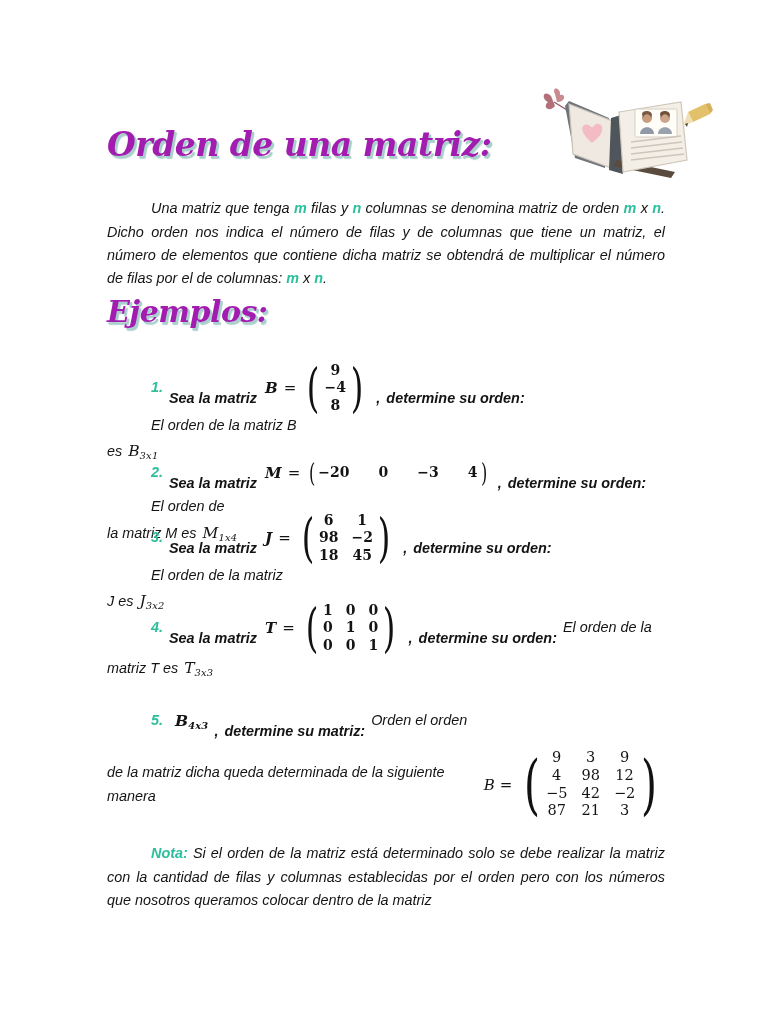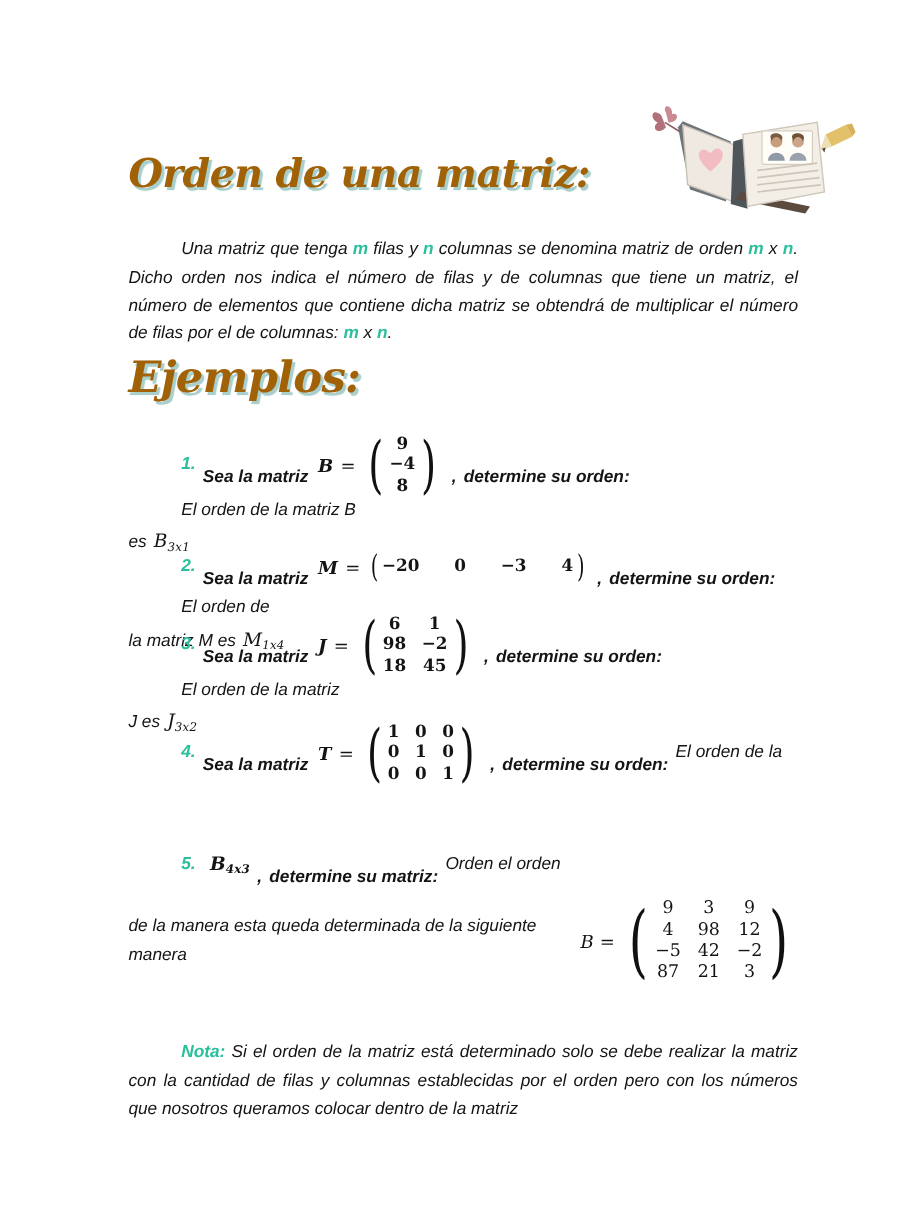--- a/index.html
+++ b/index.html
@@ -30,39 +30,39 @@
     left: 107px;
     top: 0;
     width: 558px;
   }
 
   
   .script-heading {
     font-family: "DejaVu Serif", serif;
     font-style: italic;
     font-weight: bold;
-    color: #a16207;
+    color: #a21caf;
     letter-spacing: -0.5px;
     line-height: 1;
     text-shadow:
        2px 2px 0 #a8cfcb,
        2.5px 2.5px 1px rgba(150,195,192,0.75);
     white-space: nowrap;
   }
   #title-heading {
     position: absolute;
     left: 0px;
     top: 128px;
     font-size: 33px;
   }
   #ejemplos-heading {
     position: absolute;
     left: 0px;
     top: 297px;
-    font-size: 36px;
+    font-size: 30px;
   }
 
   
   #header-illustration {
     position: absolute;
     left: 432px;
     top: 82px;
     width: 186px;
     height: 100px;
   }
@@ -76,21 +76,21 @@
     font-size: 14.4px;
     line-height: 1.62;
     text-align: justify;
     color: #141414;
   }
   .para .indent { display: inline-block; width: 44px; }
   .accent { color: #2cbf9d; font-weight: bold; }
   .accent-num { color: #2cbf9d; font-weight: bold; font-style: italic; }
 
   #intro-paragraph { top: 183px; }
-  #nota-paragraph  { top: 852px; }
+  #nota-paragraph  { top: 828px; }
 
   
   .example {
     position: absolute;
     width: 558px;
     font-family: "Liberation Sans", sans-serif;
     font-style: italic;
     font-size: 14.4px;
     line-height: 1.62;
     color: #141414;
@@ -361,37 +361,38 @@
             </span>
             <span class="paren" style="font-size:52px;">)</span>
           </span>
           <span class="spacer-sm"></span>
           <span class="lead">,</span>
           <span class="spacer-sm"></span>
           <span class="lead">determine su orden:</span>
           <span class="spacer-sm"></span>
           <span class="answer">El orden de la</span>
       </span>
+      <span class="ex-tail"><span class="answer">matriz T es</span><span class="spacer-sm"></span><span class="order"><span>T</span><sub>3x3</sub></span></span>
     </div>
 
     <div class="example" id="example-5">
       <span class="ex-first">
         <span class="accent-num">5.</span>
           <span class="spacer-sm"></span>
           <span class="spacer-sm"></span>
           <span class="order bold"><span>B</span><sub>4x3</sub></span>
           <span class="spacer-sm"></span>
           <span class="lead">,</span>
           <span class="spacer-sm"></span>
           <span class="lead">determine su matriz:</span>
           <span class="spacer-sm"></span>
           <span class="answer">Orden el orden</span>
       </span>
       <span class="ex-tail">
-          <span class="answer">de la manera esta queda determinada de la siguiente manera</span>
+          <span class="answer">de la matriz dicha queda determinada de la siguiente manera</span>
           <span class="spacer-sm"></span>
           <span class="mvar-light">B</span>
           <span class="eq">=</span>
           <span class="matrix">
             <span class="paren" style="font-size:66px;">(</span>
             <span class="mgrid light" style="grid-template-columns:repeat(3,auto);">
               <span class="cell">9</span>
               <span class="cell">3</span>
               <span class="cell">9</span>
               <span class="cell">4</span>

